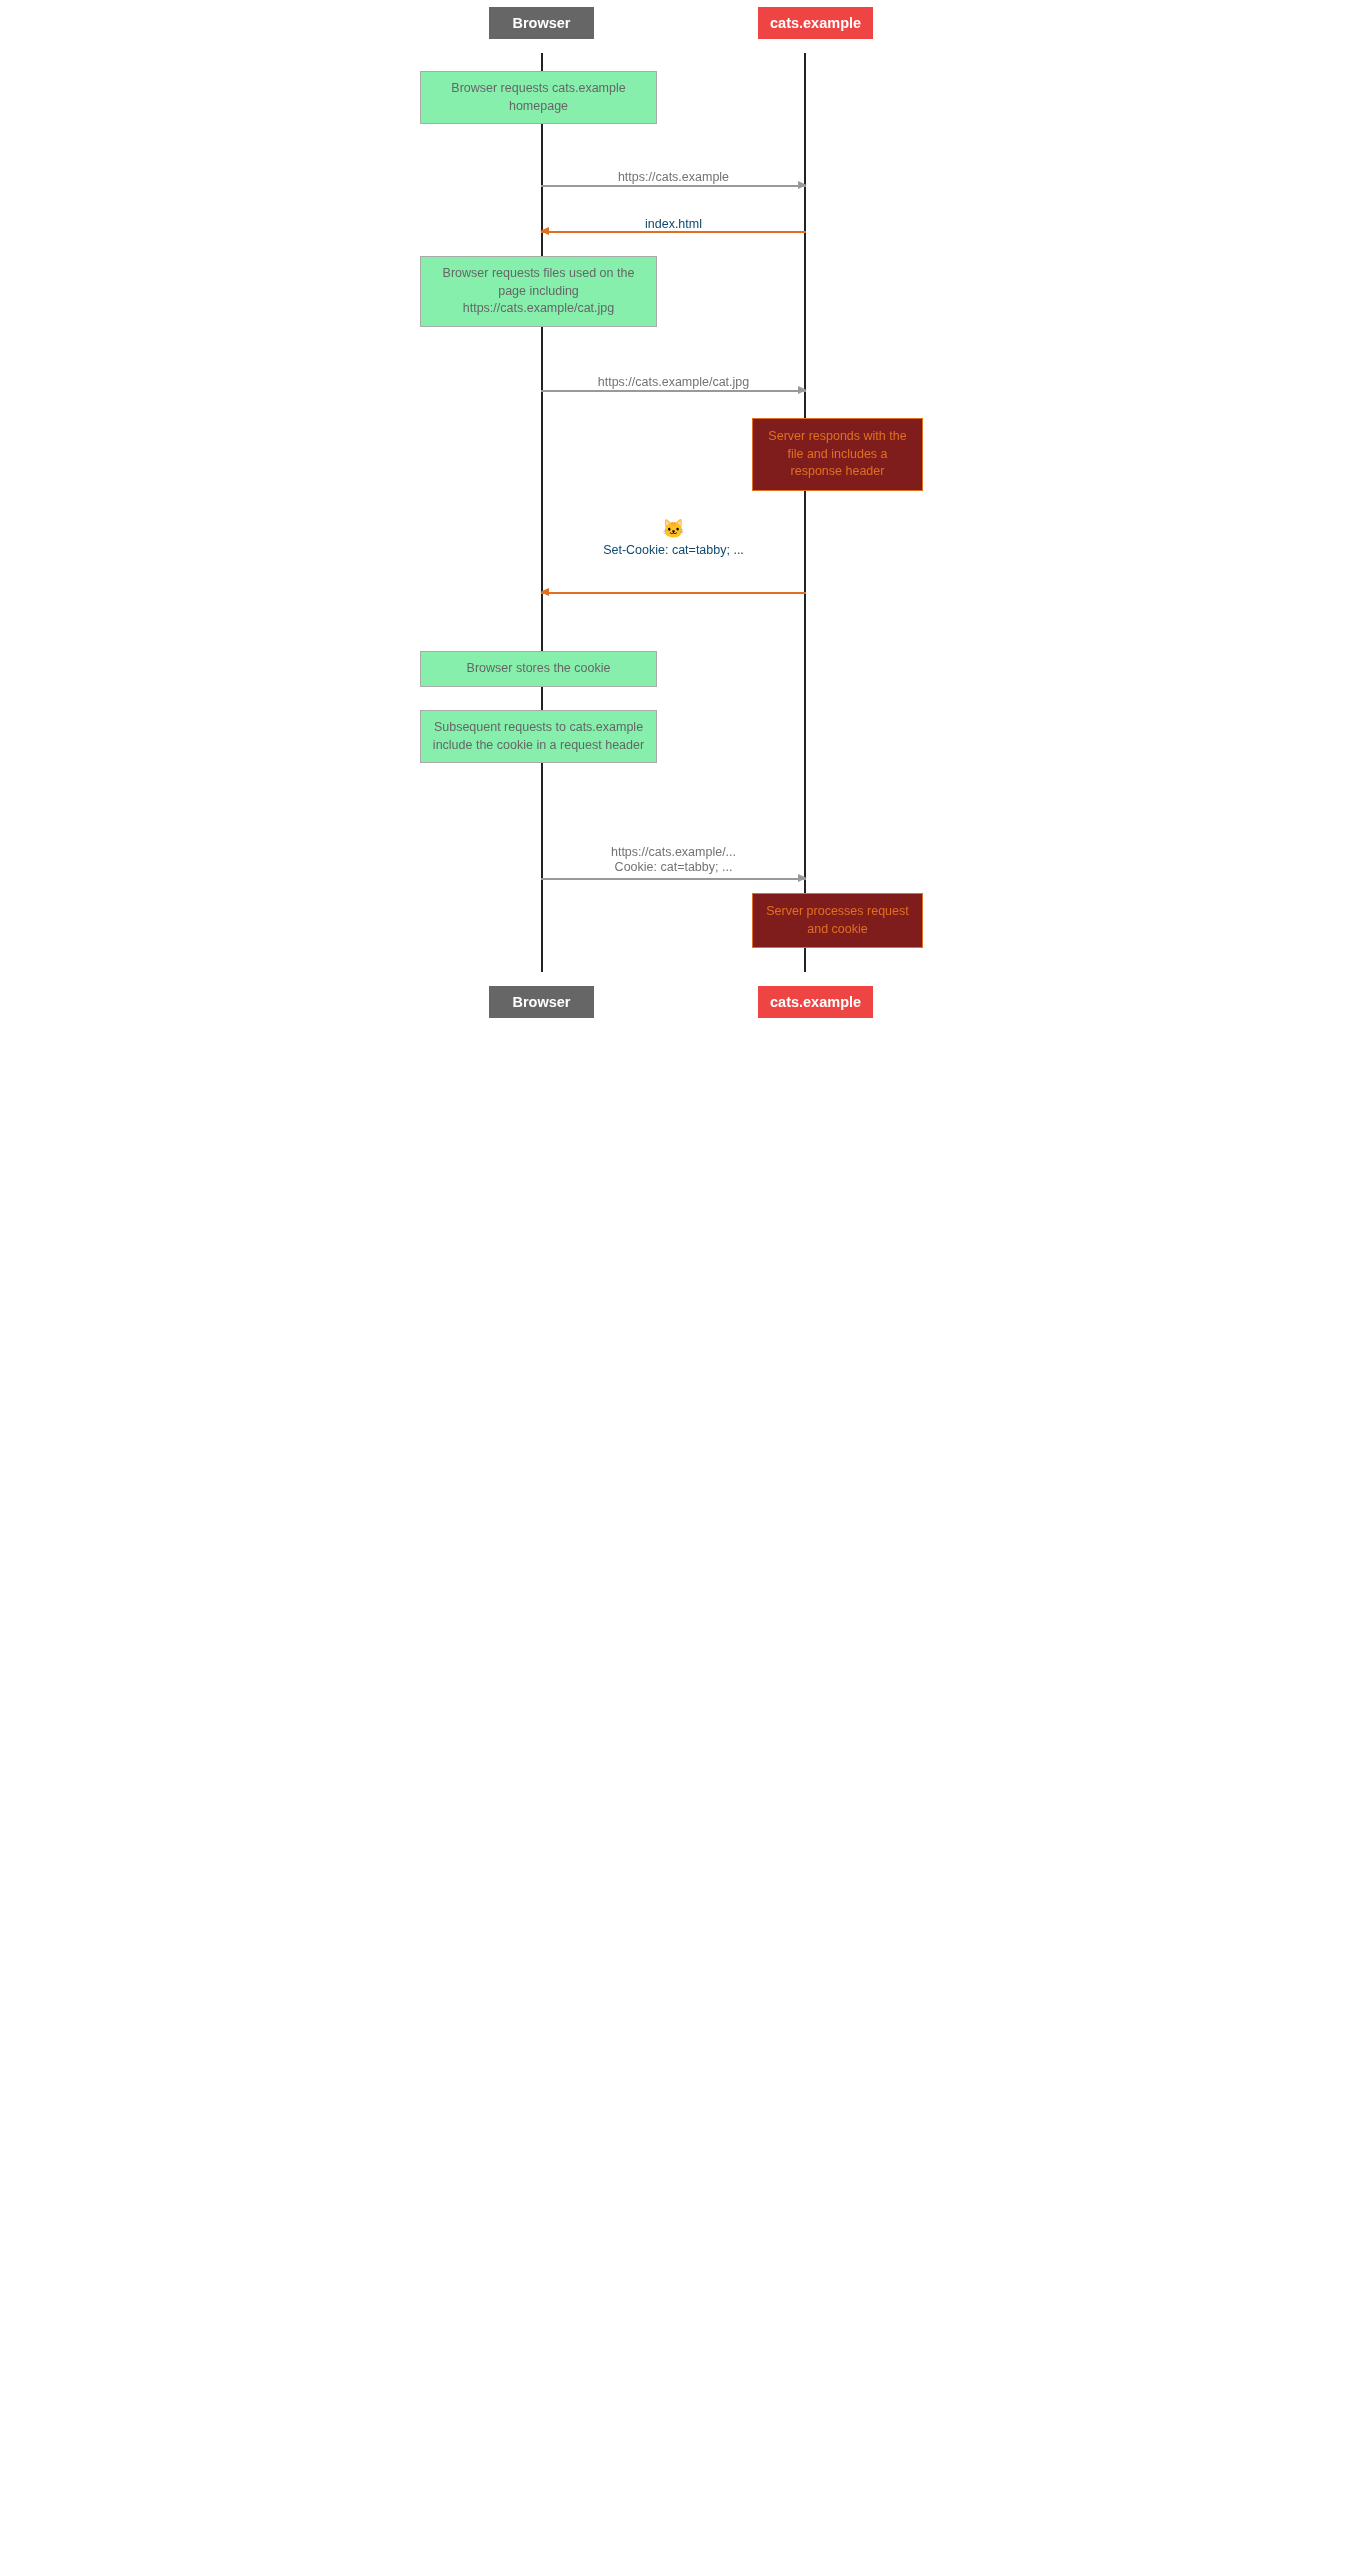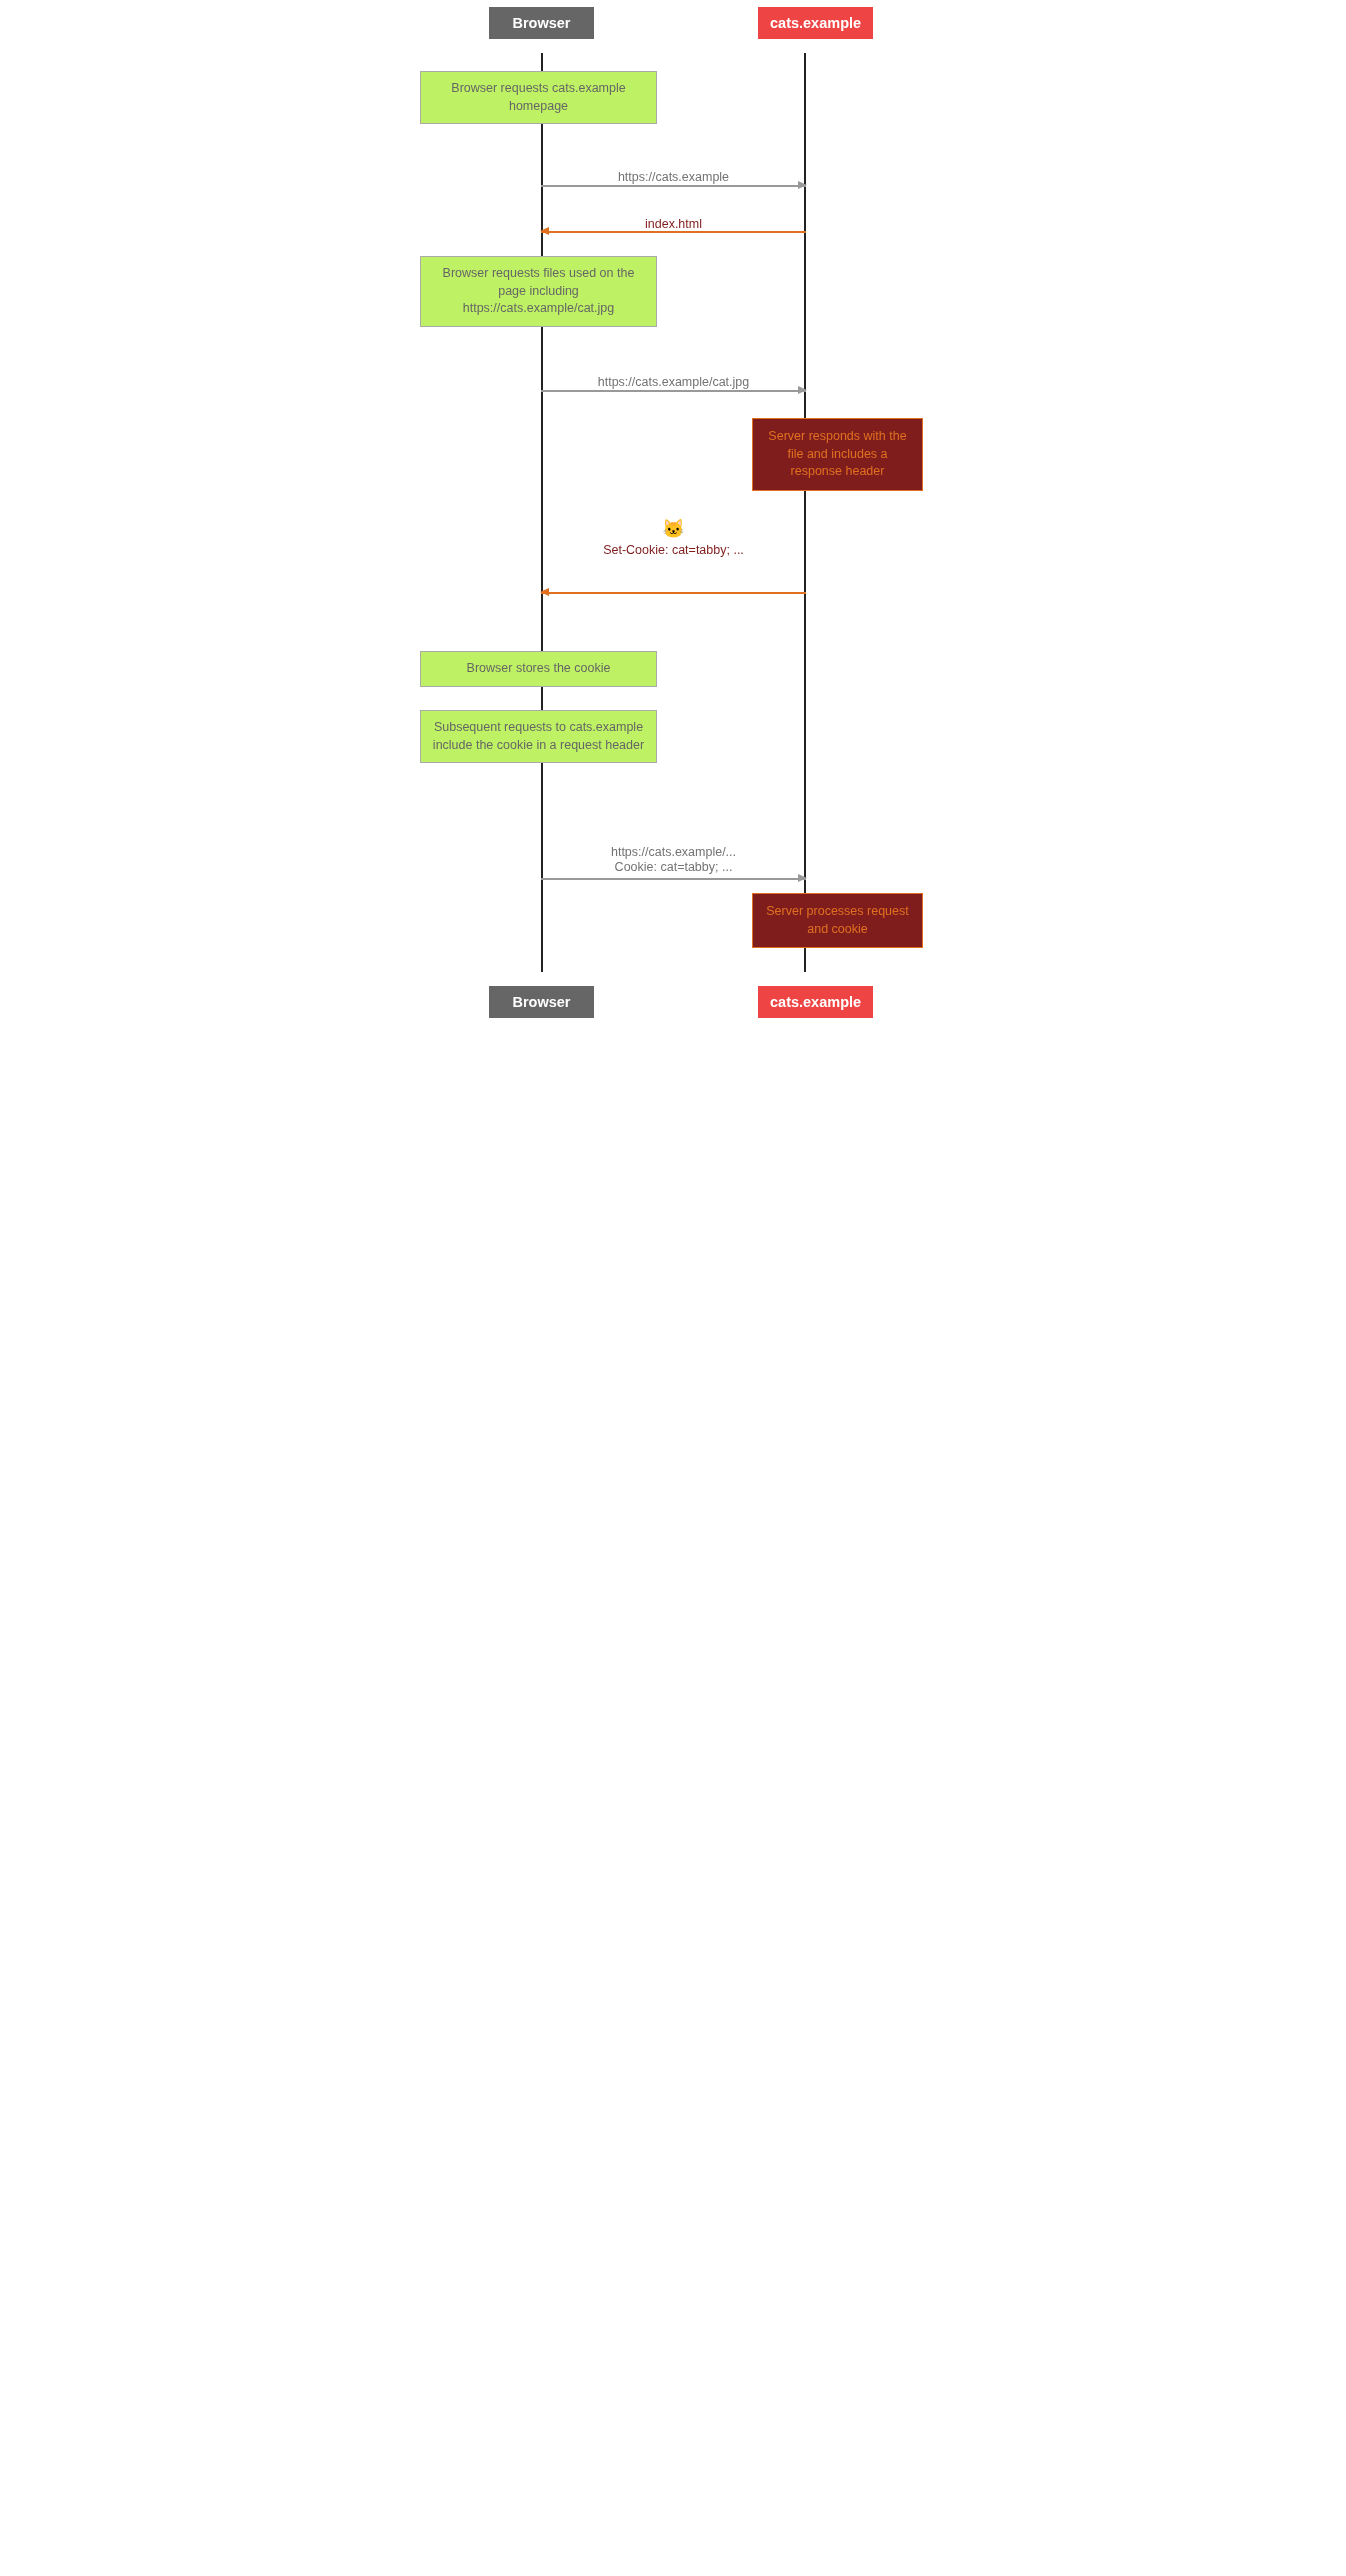--- a/index.html
+++ b/index.html
@@ -62,21 +62,21 @@
 
     .actor-bottom {
       bottom: 6.6px;
     }
 
     
     .note-left {
       position: absolute;
       left: 10px;
       border: 1.3px solid #aaa;
-      background: #bef264;
+      background: #86efac;
       padding: 8px 10.5px;
       font-size: 12.5px;
       color: #666;
       text-align: center;
       width: 237px;
       line-height: 1.4;
     }
 
     
     .note-right {
@@ -104,21 +104,21 @@
 
     .arrow-label {
       font-size: 12.5px;
       color: #737373;
       text-align: center;
       margin-bottom: 1.3px;
     }
 
     .arrow-label-orange {
       font-size: 12.5px;
-      color: #7f1d1d;
+      color: #0c4a6e;
       text-align: center;
     }
 
     .arrow-line {
       width: 100%;
       display: flex;
       align-items: center;
     }
 
     

